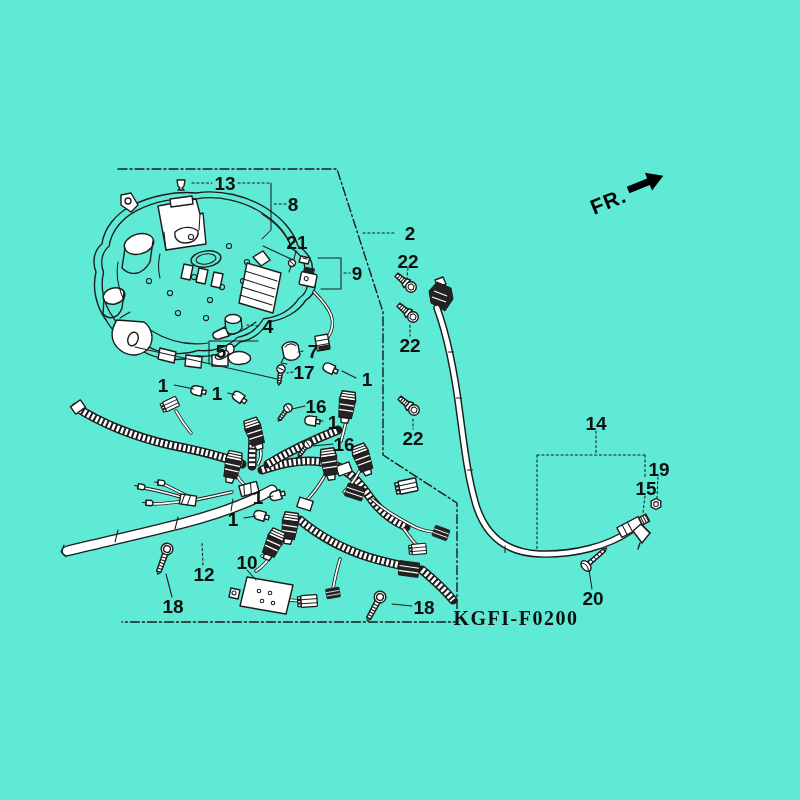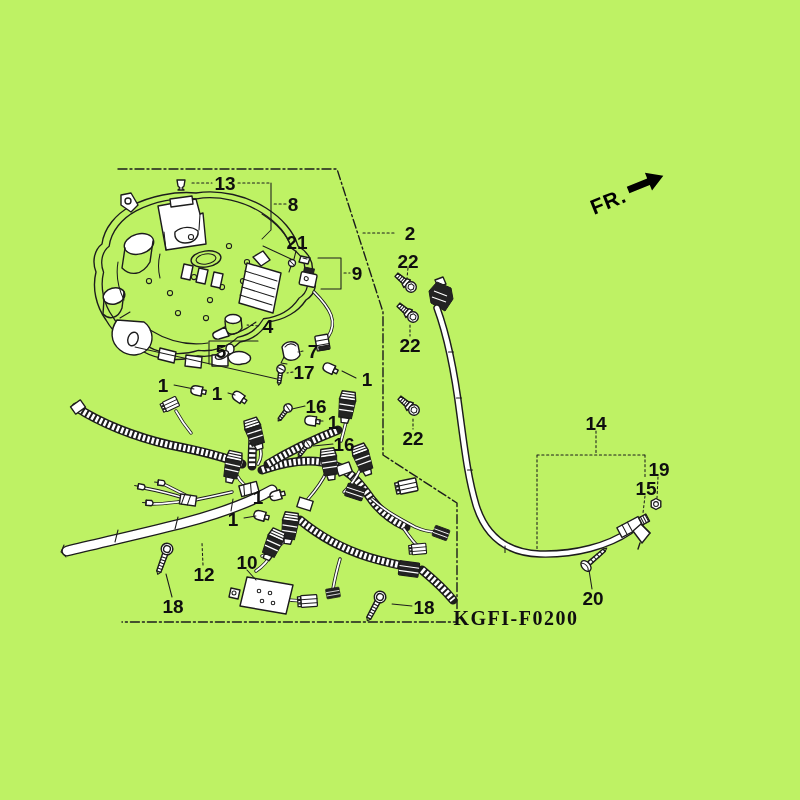--- a/index.html
+++ b/index.html
@@ -1,16 +1,16 @@
 <!DOCTYPE html>
 <html><head>
 <meta charset="utf-8">
 <style>
   html,body{margin:0;padding:0;background:#ffffff;}
-  .stage{width:800px;height:800px;background:#bef264;position:relative;overflow:hidden;
+  .stage{width:800px;height:800px;background:#5eead4;position:relative;overflow:hidden;
          font-family:"Liberation Sans","DejaVu Sans",sans-serif;}
   svg{display:block;}
   .ln{fill:none;stroke:#1c1c1c;stroke-width:1.4;stroke-linecap:round;stroke-linejoin:round;}
   .thin{stroke-width:1.05;}
   .fillw{fill:#ffffff;stroke:#1c1c1c;stroke-width:1.4;stroke-linejoin:round;}
   .dk{fill:#232323;stroke:#1c1c1c;stroke-width:1;}
   .chain{stroke-dasharray:9 3 2 3;}
   .dot{stroke-dasharray:2.2 2.6;}
   .wout{fill:none;stroke:#1c1c1c;stroke-width:3.4;stroke-linecap:round;}
   .win{fill:none;stroke:#ffffff;stroke-width:1.7;stroke-linecap:round;}

